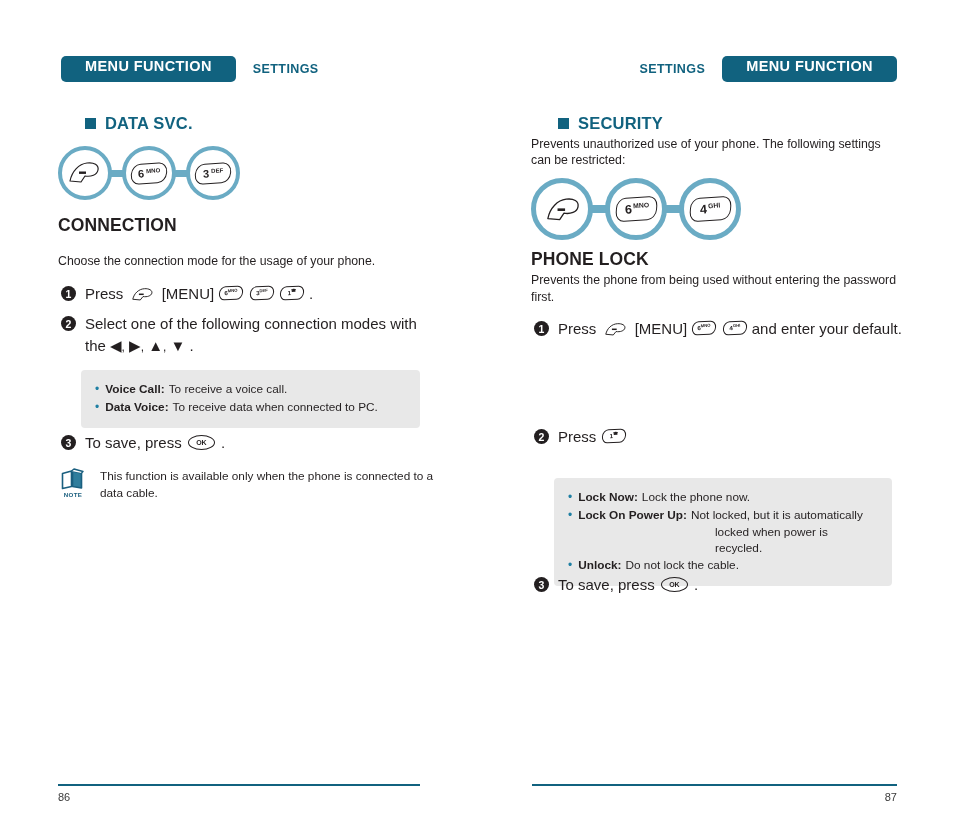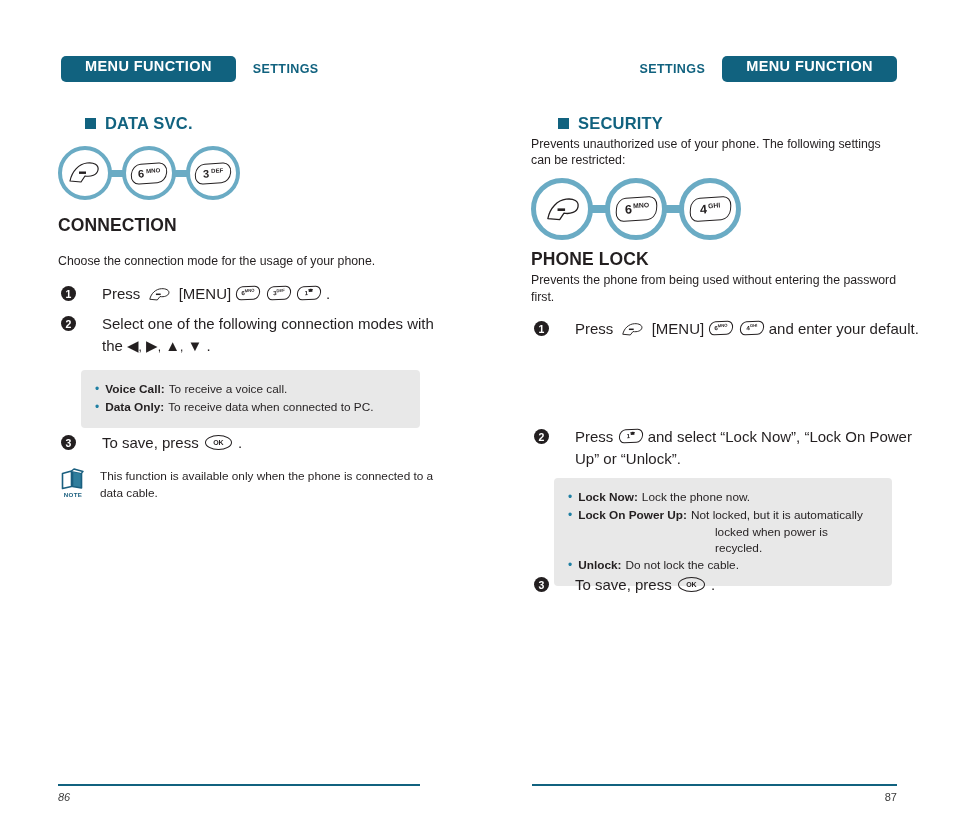--- a/index.html
+++ b/index.html
@@ -76,21 +76,21 @@
   .para{position:absolute;font-size:12.3px;line-height:1.35;color:#231f20;}
 
   
   .step{position:absolute;display:flex;align-items:flex-start;}
   .num{
     width:15px;height:15px;border-radius:50%;background:#231f20;color:#fff;
     font-size:10.5px;font-weight:bold;display:flex;align-items:center;
     justify-content:center;flex:none;margin-top:3px;
   }
   .step-txt{
-    margin-left:26px;font-size:15px;line-height:1.45;color:#231f20;
+    margin-left:9px;font-size:15px;line-height:1.45;color:#231f20;
   }
 
   
   .mini{
     display:inline-block;width:22px;height:12px;border:1px solid #231f20;
     border-radius:6px/7px;position:relative;vertical-align:-1px;margin:0 1px;
     transform:skewX(-8deg) rotate(-3deg);
   }
   .mini span{
     position:absolute;inset:0;display:flex;align-items:center;justify-content:center;
@@ -205,21 +205,21 @@
   </div>
 
   <div class="greybox" style="left:81px;top:370px;width:339px;">
     <div class="gb-row">
       <span class="dot">•</span>
       <span class="gb-lbl">Voice Call:</span>
       <span>To receive a voice call.</span>
     </div>
     <div class="gb-row">
       <span class="dot">•</span>
-      <span class="gb-lbl">Data Only:</span>
+      <span class="gb-lbl">Data Voice:</span>
       <span>To receive data when connected to PC.</span>
     </div>
   </div>
 
   <div class="step" style="left:61px;top:432px;width:400px;">
     <div class="num">3</div>
     <div class="step-txt">
       <span>To save, press</span>
       <span class="ok"><span>OK</span></span>
       <span>.</span>
@@ -232,21 +232,21 @@
         <path d="M2.5 5.5 L11.5 3 L11.5 18.5 L2.5 20.5 Z" fill="#ffffff" stroke="#1a5f7f" stroke-width="1.6" stroke-linejoin="round"></path>
         <path d="M12.5 3 L21.5 5 L21.5 20 L12.5 18.5 Z" fill="#2f7d9c" stroke="#1a5f7f" stroke-width="1.6" stroke-linejoin="round"></path>
         <path d="M11.5 3 L14 1 L23 3.5 L21.5 5" fill="#ffffff" stroke="#1a5f7f" stroke-width="1.4" stroke-linejoin="round"></path>
       </svg>
       <span class="lbl">NOTE</span>
     </div>
     <div class="note-txt" style="width:340px;">This function is available only when the phone is connected to a data cable.</div>
   </div>
 
   <div class="rule" style="left:58px;top:784px;width:362px;"></div>
-  <div class="pg" style="left:58px;top:791px;font-style:italic;">86</div>
+  <div class="pg" style="left:58px;top:791px;">86</div>
 </div>
 
 <div class="page page-right">
 
   <div class="hdr hdr-right">
     <div class="settings-lbl">SETTINGS</div>
     <div class="badge">MENU FUNCTION</div>
   </div>
 
   <div class="sec-title" style="left:54px;top:114px;">
@@ -300,21 +300,20 @@
       <span>and enter your default.</span>
     </div>
   </div>
 
 
   <div class="step" style="left:57px;top:426px;width:400px;">
     <div class="num">2</div>
     <div class="step-txt" style="width:372px;">
       <span>Press</span>
       <span class="mini"><span>1<sup>☎</sup></span></span>
-      <span>and select “Lock Now”, “Lock On Power Up” or “Unlock”.</span>
     </div>
   </div>
 
   <div class="greybox" style="left:77px;top:478px;width:338px;">
     <div class="gb-row">
       <span class="dot">•</span>
       <span class="gb-lbl">Lock Now:</span>
       <span>Lock the phone now.</span>
     </div>
     <div class="gb-row">

